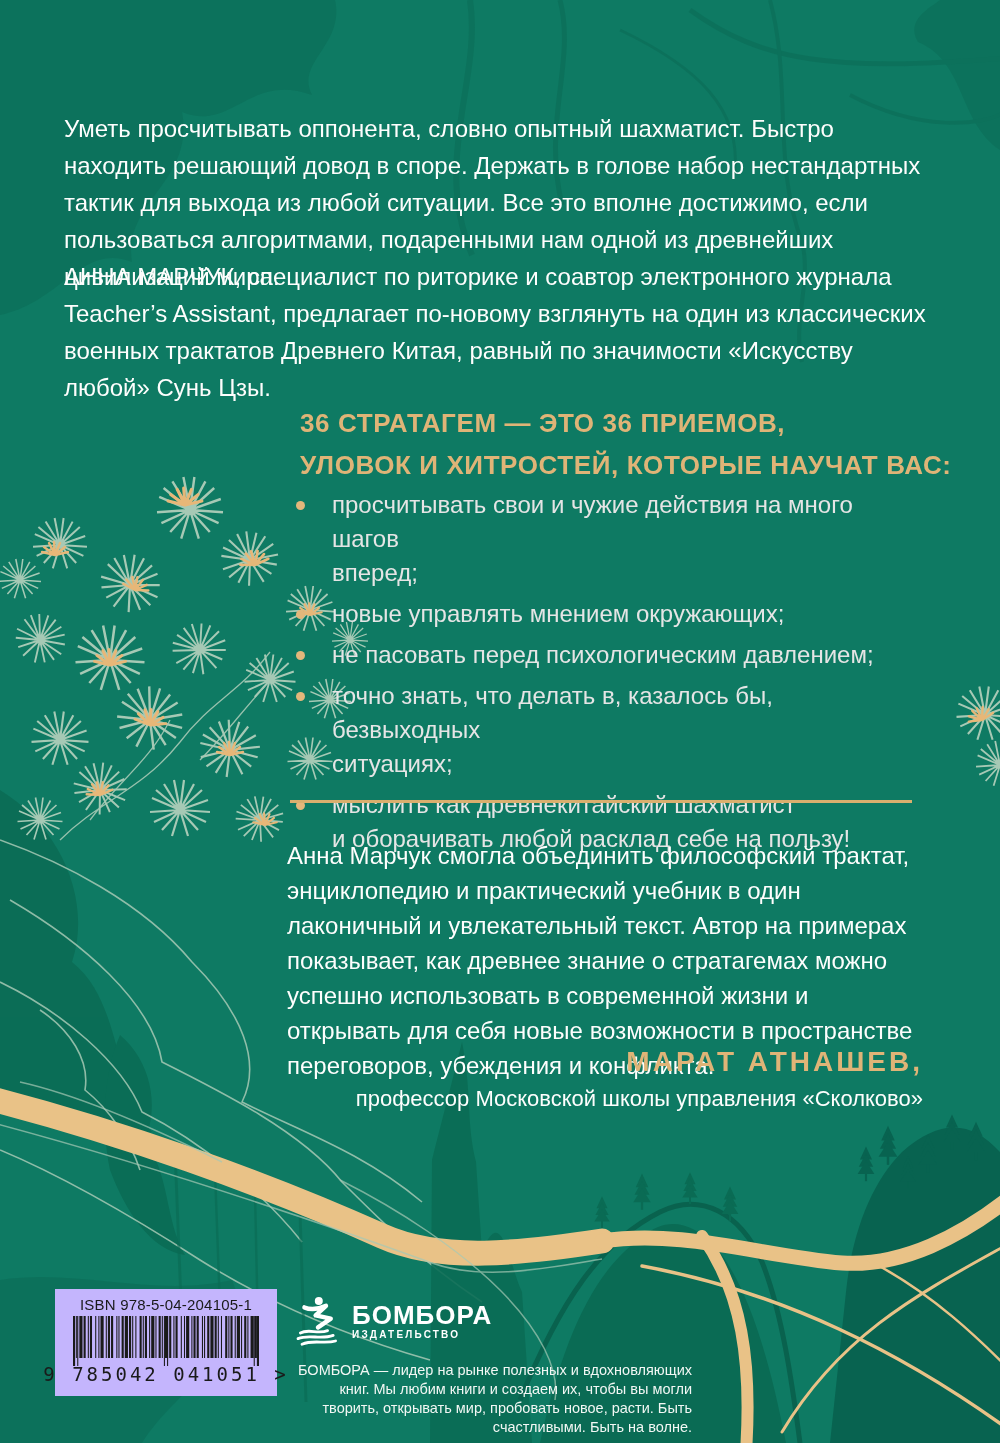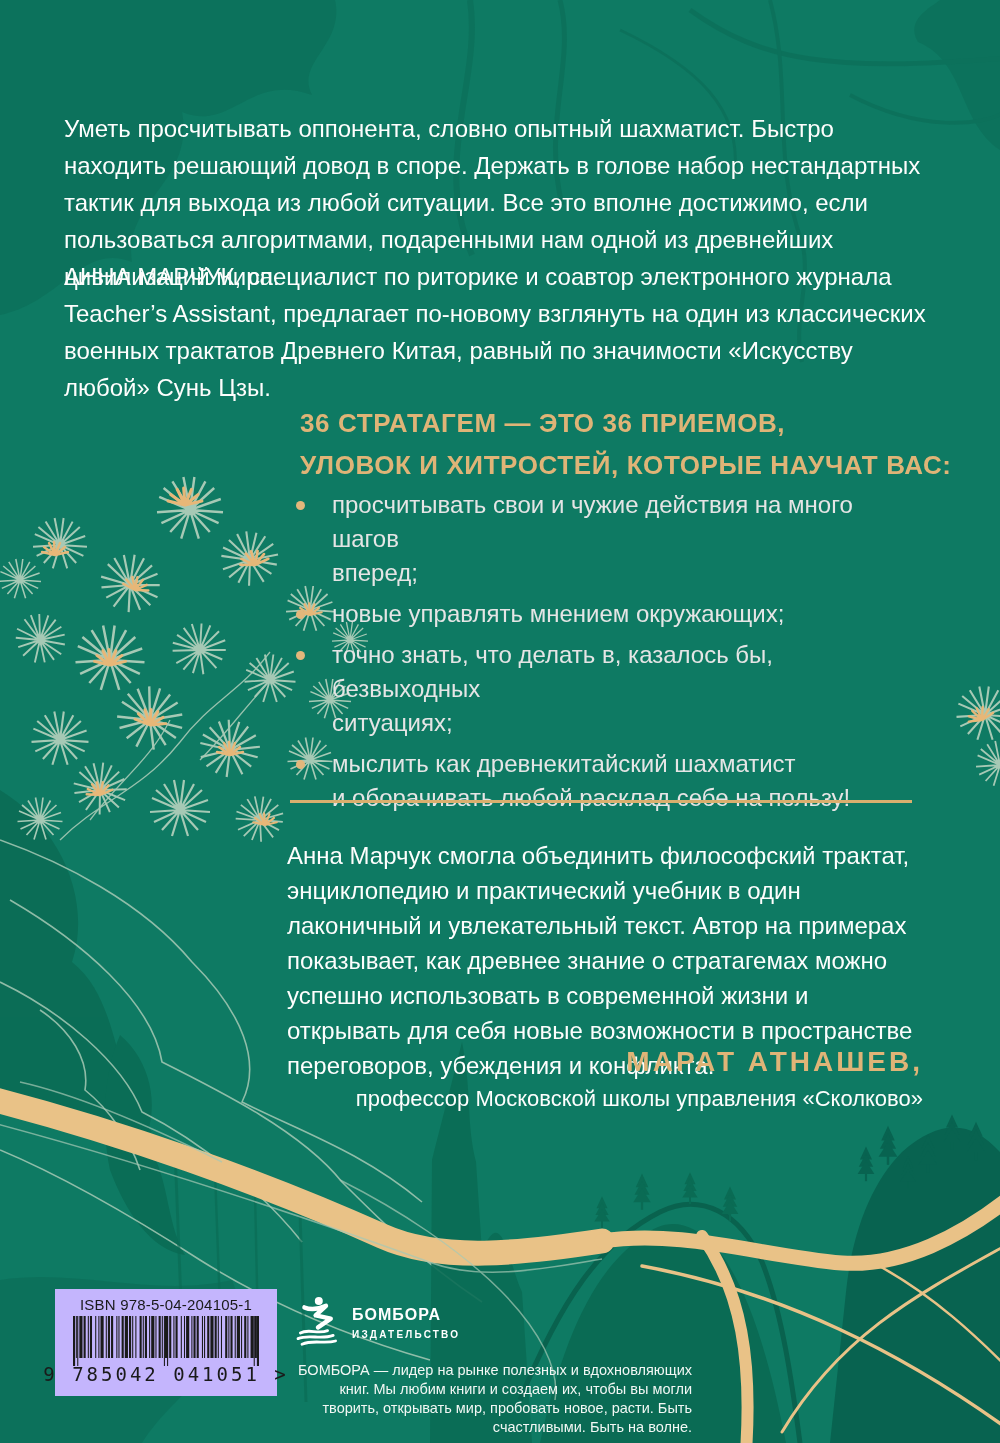--- a/index.html
+++ b/index.html
@@ -59,21 +59,21 @@
   .isbn-label { color:#1A1A1A; font-size:15px; letter-spacing:0.2px; white-space:nowrap; }
   .barcode { width:186px; height:50px; margin-top:3px; }
   .barcode-digits {
     color:#1A1A1A; font-size:19px; letter-spacing:3px; white-space:nowrap;
     margin-top:-3px; font-family:"DejaVu Sans Mono","Liberation Mono",monospace;
   }
 
   .publisher { position:absolute; left:294px; top:1293px; width:420px; color:#FFFFFF; }
   .logo-row { display:flex; align-items:center; }
   .logo-icon { width:48px; height:56px; flex:0 0 auto; margin-right:10px; }
-  .logo-name { font-size:16px; font-weight:700; letter-spacing:1px; line-height:24px; }
+  .logo-name { font-size:26px; font-weight:700; letter-spacing:1px; line-height:24px; }
   .logo-sub { font-size:10px; font-weight:700; letter-spacing:2.2px; margin-top:2px; }
   .publisher-desc { margin-top:12px; width:398px; font-size:14.5px; line-height:19px; color:#F2F7F4;text-align:right; }
 </style>
 </head>
 <body>
 
 <div class="page">
 
   <svg class="art" viewBox="0 0 1000 1443" aria-hidden="true">
     <defs>
@@ -207,20 +207,21 @@
 
     <div class="heading">
       <div>36 СТРАТАГЕМ — ЭТО 36 ПРИЕМОВ,</div>
       <div>УЛОВОК И ХИТРОСТЕЙ, КОТОРЫЕ НАУЧАТ ВАС:</div>
     </div>
 
     <ul class="bullets">
       <li>просчитывать свои и чужие действия на много шагов
 вперед;</li>
       <li>новые управлять мнением окружающих;</li>
+      <li>не пасовать перед психологическим давлением;</li>
       <li>точно знать, что делать в, казалось бы, безвыходных
 ситуациях;</li>
       <li>мыслить как древнекитайский шахматист
 и оборачивать любой расклад себе на пользу!</li>
     </ul>
 
     <div class="divider"></div>
 
     <p class="body-text review">Анна Марчук смогла объединить философский трактат, энциклопедию и практический учебник в один лаконичный и увлекательный текст. Автор на примерах показывает, как древнее знание о стратагемах можно успешно использовать в современной жизни и открывать для себя новые возможности в пространстве переговоров, убеждения и конфликта.</p>
     <div class="review-author">МАРАТ АТНАШЕВ,</div>

